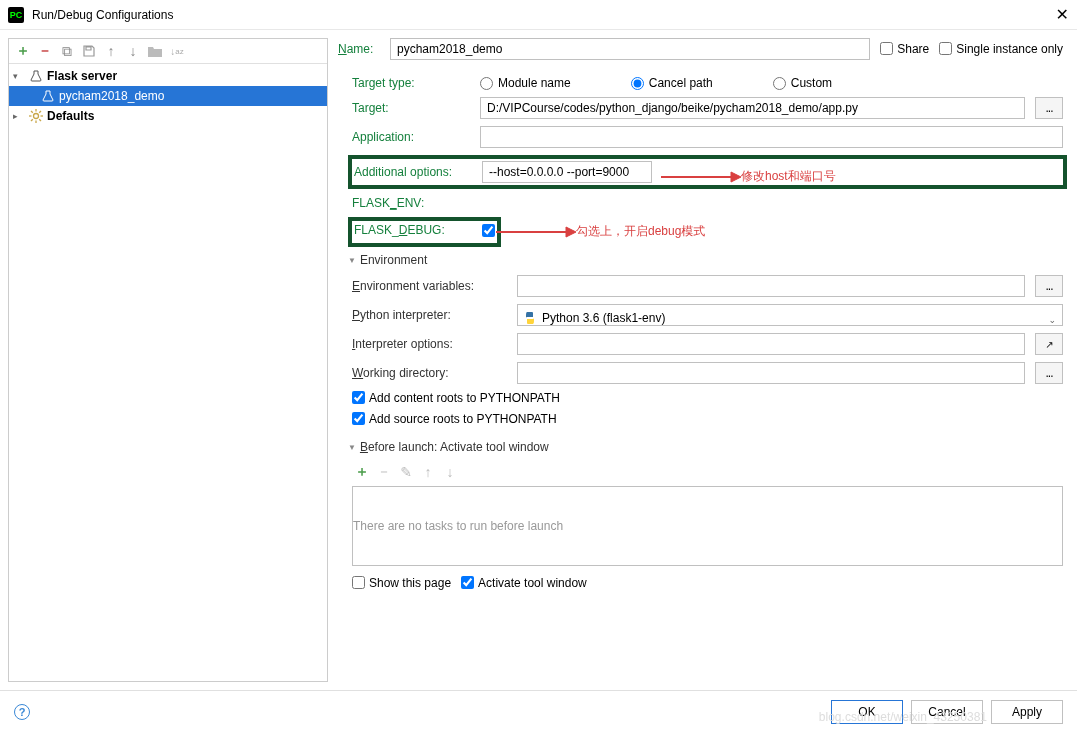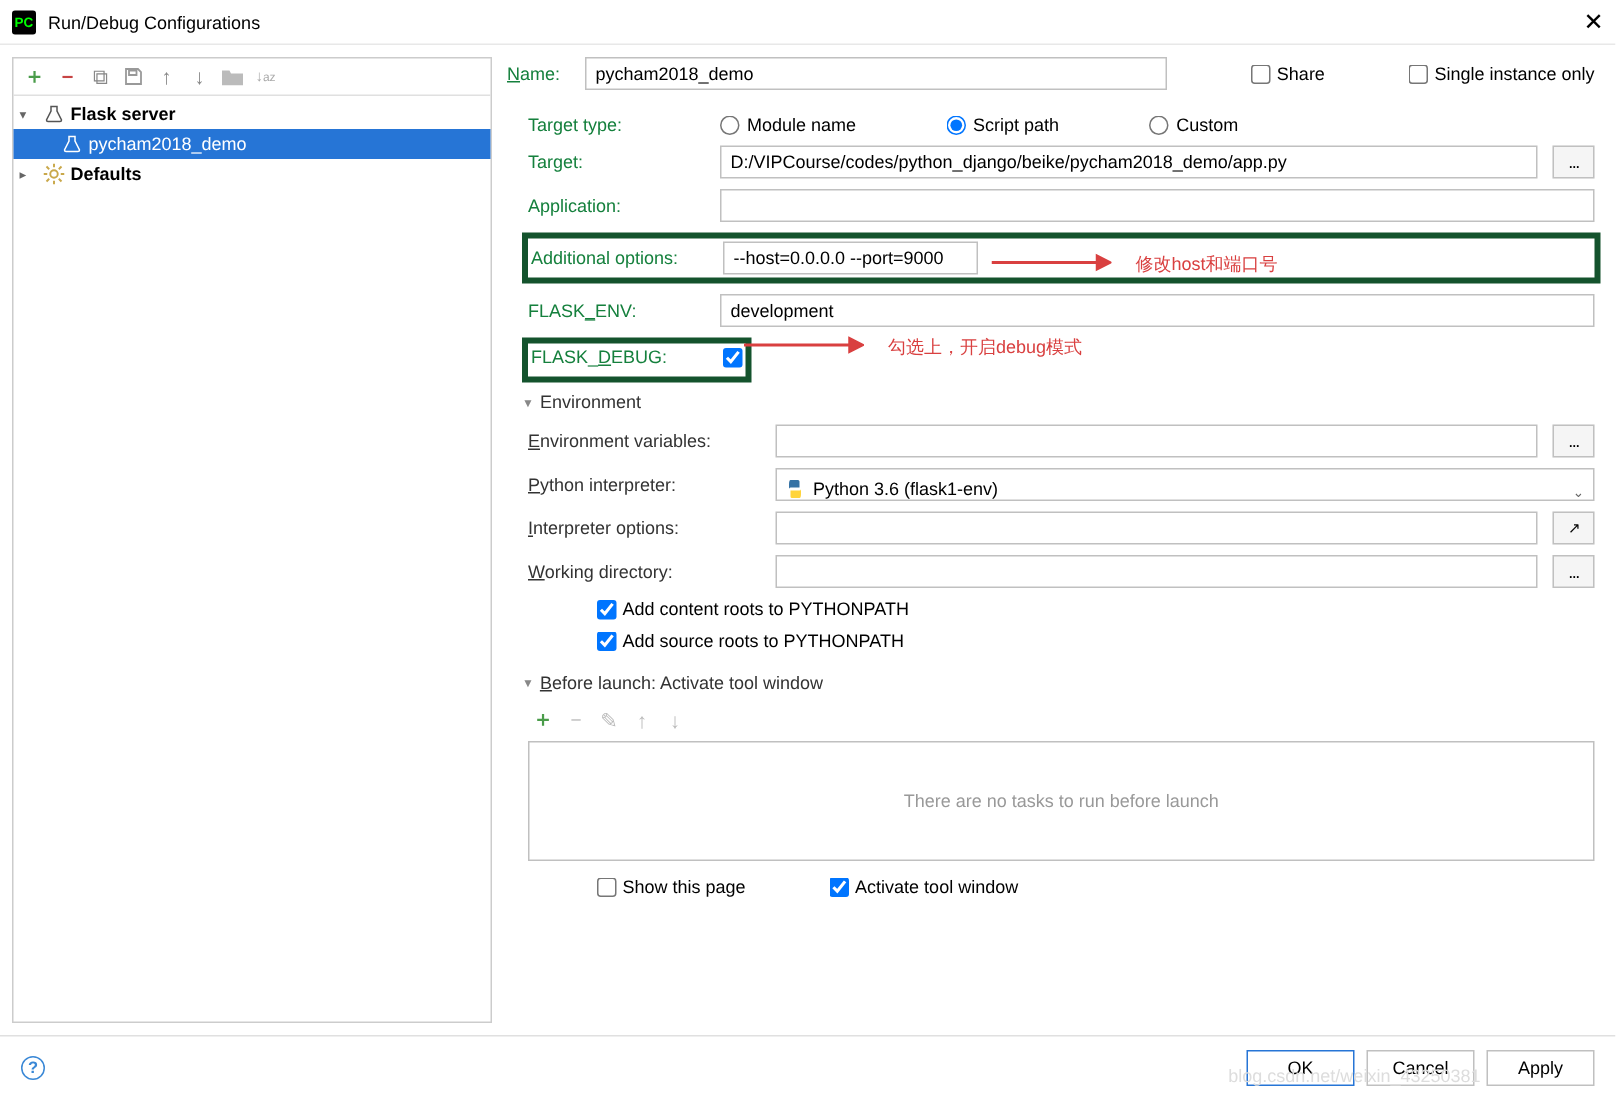--- a/index.html
+++ b/index.html
@@ -26,48 +26,48 @@
 .flask-icon { width: 12px; height: 12px; }
 
 .right-panel { flex: 1; padding: 8px 14px 0 2px; position: relative; }
 .row { display: flex; align-items: center; margin-bottom: 8px; gap: 10px; }
 .lbl { width: 118px; text-align: left; color: #15803d; }
 .lbl-s { width: 155px; text-align: left; color: #333; }
 input[type=text], .combo { height: 22px; border: 1px solid #c0c0c0; padding: 0 6px; background: #fff; }
 .combo { display: flex; align-items: flex-end; justify-content: space-between; }
 .combo .chev { color: #666; font-size: 9px; }
 .name-input { flex: 1; }
-.chk { display: inline-flex; align-items: flex-end; gap: 4px; margin-left: 46px; }
+.chk { display: inline-flex; align-items: flex-start; gap: 4px; }
 .chk input { width: 13px; height: 13px; }
 
 .tabs { border-bottom: 1px solid #b0b0b0; display: flex; }
 .tab { padding: 3px 14px 4px; border: 1px solid #b0b0b0; border-bottom: none; background: #f2f2f2; margin-right: -1px; position: relative; }
 .tab.active { background: #d6e4f5; color: #2d5a9e; }
 .tab:not(.active) { border-top-color: transparent; top: 1px; }
 
 .form-area { padding: 8px 0 0 14px; }
 .form-row { display: flex; align-items: center; margin-bottom: 7px; gap: 10px; }
 .form-row input[type=text], .form-row .combo { flex: 1; }
 .radio-group { display: flex; gap: 60px; flex: 1; }
 .radio-item { display: flex; align-items: center; gap: 5px; }
 .radio-item input { width: 13px; height: 13px; }
 .browse-btn { width: 28px; height: 22px; border: 1px solid #c0c0c0; background: #f5f5f5; display: flex; align-items: center; justify-content: center; letter-spacing: -1px; cursor: pointer; }
 .highlight-box { border: 4px solid #14532d; padding: 2px; margin-left: -4px; margin-right: -4px; }
 
-.annotation { color: #d94040; font-size: 13px; position: absolute; display: flex; align-items: flex-start; gap: 16px; }
+.annotation { color: #d94040; font-size: 13px; position: absolute; display: flex; align-items: center; gap: 0; }
 .arrow-svg { stroke: #d94040; fill: #d94040; }
 
 .section-header { display: flex; align-items: center; gap: 4px; color: #333; margin: 6px 0 8px -4px; }
 .section-header .tri { color: #888; font-size: 8px; }
 
 .sub-toolbar { display: flex; gap: 6px; padding: 2px 2px 6px; }
 .sub-toolbar .icn { width: 16px; height: 16px; display: inline-flex; align-items: center; justify-content: center; font-size: 14px; color: #bbb; }
 .sub-toolbar .icn.add { color: #4a9c4a; font-weight: bold; }
 
-.empty-box { border: 1px solid #c0c0c0; height: 80px; display: flex; align-items: center; justify-content: center; color: #999; }
+.empty-box { border: 1px solid #c0c0c0; height: 80px; display: flex; align-items: center; color: #999; }
 
 .footer { position: absolute; bottom: 0; left: 0; right: 0; height: 42px; display: flex; align-items: center; padding: 0 14px; border-top: 1px solid #e0e0e0; background: #fff; }
 .footer .spacer { flex: 1; }
 .footer .help { width: 16px; height: 16px; border-radius: 50%; border: 1.5px solid #3a88d6; color: #3a88d6; display: flex; align-items: center; justify-content: center; font-weight: bold; font-size: 11px; }
 .footer button { min-width: 72px; height: 24px; border: 1px solid #c0c0c0; background: #fff; margin-left: 8px; cursor: pointer; }
 .footer button.primary { border: 1.5px solid #2675d6; }
 
 .py-icon { width: 12px; height: 12px; display: inline-block; }
 .underline { text-decoration: underline; }
 .gear-icon { color: #c9a84a; }
@@ -162,21 +162,21 @@
     <div class="form-area">
       <div class="form-row">
         <span class="lbl">Target type:</span>
         <div class="radio-group">
           <label class="radio-item">
               <input type="radio" name="tt" style="">
               <span>Module name</span>
             </label>
           <label class="radio-item">
               <input type="radio" name="tt" checked="" style="">
-              <span>Script path</span>
+              <span>Cancel path</span>
             </label>
           <label class="radio-item">
               <input type="radio" name="tt" style="">
               <span>Custom</span>
             </label>
         </div>
       </div>
       <div class="form-row">
         <span class="lbl">Target:</span>
         <input type="text" value="D:/VIPCourse/codes/python_django/beike/pycham2018_demo/app.py" style="">
@@ -190,21 +190,20 @@
       <div class="highlight-box">
         <div class="form-row" style="margin-bottom:0">
           <span class="lbl">Additional options:</span>
           <input type="text" style="max-width: 170px;" value="--host=0.0.0.0 --port=9000">
           <div style="flex:1"></div>
         </div>
       </div>
 
       <div class="form-row" style="margin-top:7px">
         <span class="lbl">FLASK<span class="underline">_</span>ENV:</span>
-        <input type="text" value="development" style="">
       </div>
 
       <div class="highlight-box" style="display:inline-block">
         <div class="form-row" style="margin-bottom:4px">
           <span class="lbl">FLASK_<span class="underline">D</span>EBUG:</span>
           <input type="checkbox" checked="" style="">
         </div>
       </div>
 
       <div class="section-header">

